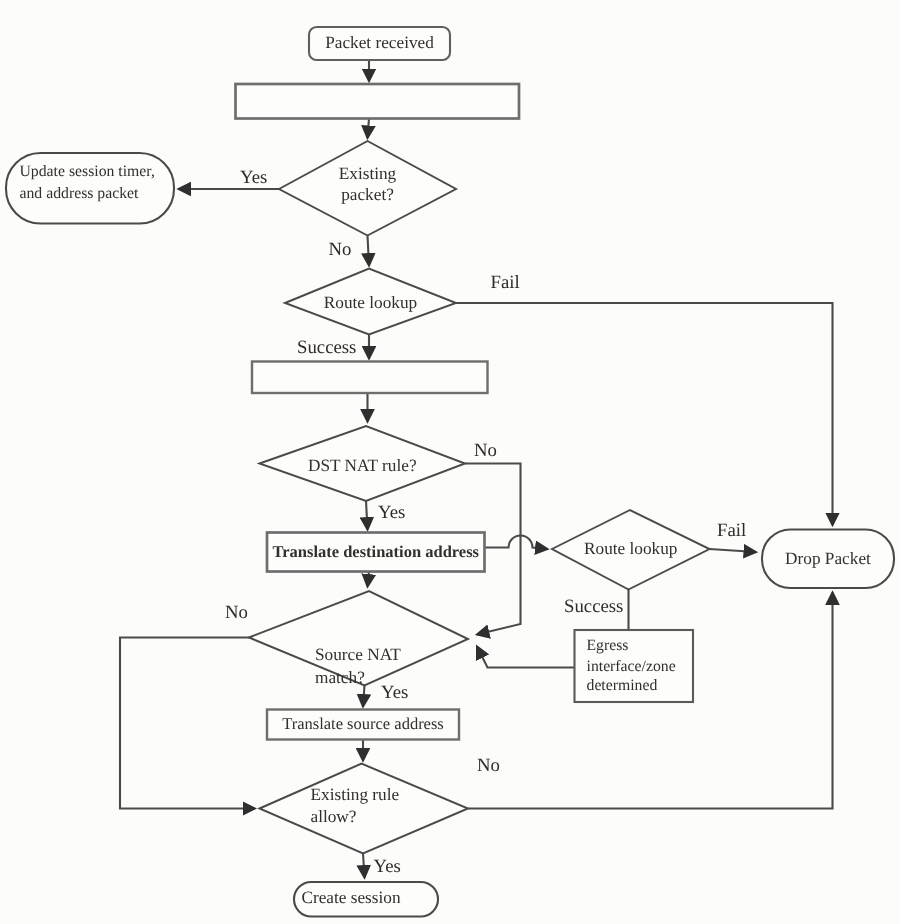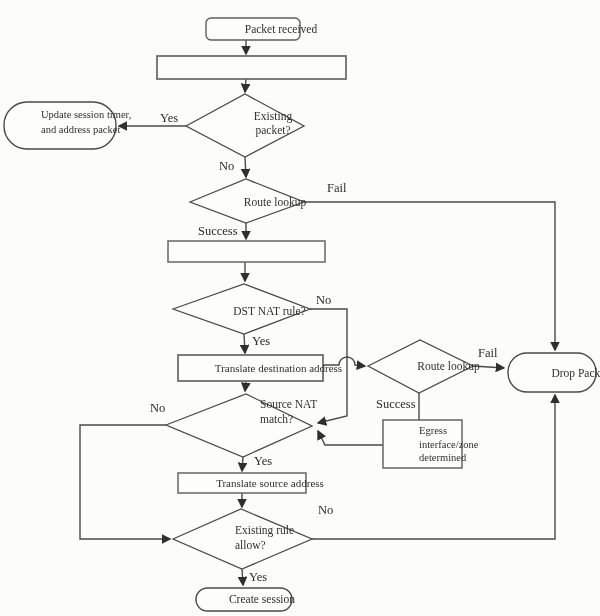--- a/index.html
+++ b/index.html
@@ -15,21 +15,20 @@
     overflow: hidden;
     color: #33302c;
   }
   .canvas svg { position: absolute; left: 0; top: 0; }
   .lbl {
     position: absolute;
     font-size: 11.5px;
     line-height: 14px;
     color: #33302c;
     white-space: nowrap;
-    padding-left: 28px;
   }
   .lbl.center { text-align: center; }
   .lbl span { display: block; }
   .edge-lbl {
     position: absolute;
     font-size: 12.5px;
     color: #2e2b28;
     white-space: nowrap;
   }
   .f11  { font-size: 11px; }
@@ -98,25 +97,25 @@
     <span>packet?</span>
   </div>
 
   <div class="lbl f105 lh15" style="left:13px; top:107px;">
     <span>Update session timer,</span>
     <span>and address packet</span>
   </div>
 
   <div class="lbl center" style="left:190px; top:195px; width:114px;">Route lookup</div>
   <div class="lbl center" style="left:173px; top:304px; width:137px;">DST NAT rule?</div>
-  <div class="lbl center f11" style="left:178px; top:361px; width:145px;">Translate destination address</div>
+  <div class="lbl center f11" style="left:178px; top:361px; width:145px;font-weight:bold;">Translate destination address</div>
   <div class="lbl center" style="left:368px; top:359px; width:105px;">Route lookup</div>
   <div class="lbl center" style="left:508px; top:366px; width:88px;">Drop Packet</div>
 
-  <div class="lbl lh145" style="left:210px; top:397px;margin-left:22px;">
+  <div class="lbl lh145" style="left:210px; top:430px;">
     <span>Source NAT</span>
     <span>match?</span>
   </div>
 
   <div class="lbl f105b" style="left:391px; top:424px;">
     <span>Egress</span>
     <span>interface/zone</span>
     <span>determined</span>
   </div>
 

